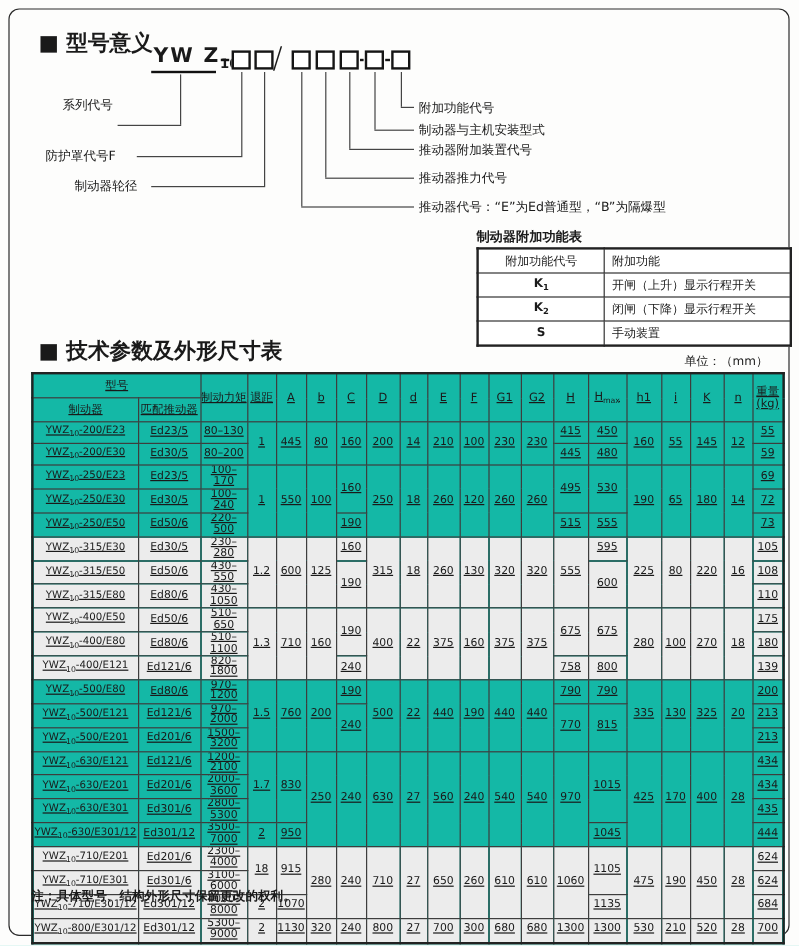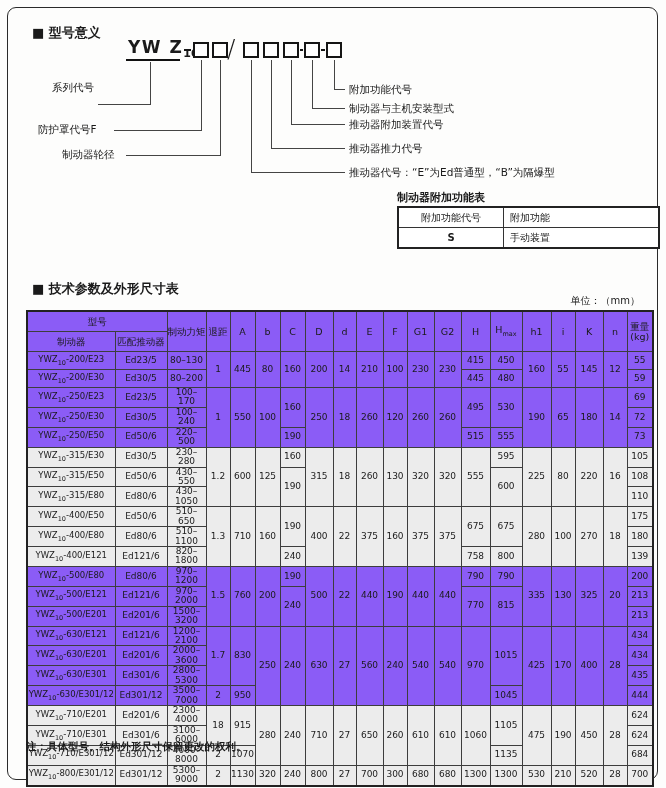--- a/index.html
+++ b/index.html
@@ -1,19 +1,19 @@
 <!DOCTYPE html>
 <html><head>
 <meta charset="utf-8">
 <style>
   html,body{margin:0;padding:0;background:#fff;}
   body{width:666px;height:788px;font-family:"DejaVu Sans","Liberation Sans",sans-serif;color:#1a1a1a;}
   .page{position:relative;width:666px;height:788px;overflow:hidden;background:#fdfdfc;}
   .frame{position:absolute;left:7px;top:7px;width:649px;height:771px;border:1.5px solid #2a2a2a;border-radius:9px;}
-  .sec-title{position:absolute;font-size:13px;font-weight:bold;}
+  .sec-title{position:absolute;font-size:18px;font-weight:bold;}
   .t1{left:32px;top:24px;}
   .t2{left:32px;top:280px;}
   
   .prefix{position:absolute;left:128px;top:37px;font-size:17px;font-weight:bold;letter-spacing:1.5px;}
   .prefix sub{font-size:11px;letter-spacing:0;}
   .underline{position:absolute;left:126px;top:59px;width:54px;height:2px;background:#111;}
   .cbox{position:absolute;top:42px;width:16px;height:16px;border:2px solid #151515;background:#fff;box-sizing:border-box;}
   .dash{position:absolute;top:49px;height:2px;background:#151515;}
   .slash{position:absolute;left:227px;top:34px;font-size:25px;font-weight:300;}
   .vline{position:absolute;width:1px;background:#444;}
@@ -22,21 +22,21 @@
   
   .ft-title{position:absolute;left:397px;top:190px;width:215px;text-align:left;font-size:11px;font-weight:bold;}
   .ft{position:absolute;left:397px;top:206px;border-collapse:collapse;font-size:10px;border:2px solid #222;background:#fff;}
   .ft th,.ft td{border:1px solid #333;height:19px;padding:0 6px;font-weight:normal;}
   .ft th:first-child,.ft td:first-child{width:92px;text-align:center;}
   .ft th:last-child,.ft td:last-child{width:142px;text-align:left;}
   .ft tbody td:first-child{font-weight:bold;}
   .ft sub{font-size:7px;}
   .unit{position:absolute;right:26px;top:294px;font-size:10px;}
   
-  .mt{position:absolute;left:26px;top:310px;width:626px;border-collapse:collapse;table-layout:fixed;font-size:9px;border:2px solid #222;background:#8b5cf6;}
+  .mt{position:absolute;left:26px;top:310px;width:626px;border-collapse:collapse;table-layout:fixed;font-size:9px;border:2px solid #222;background:#14b8a6;text-decoration:underline;}
   .mt th,.mt td{border:1px solid #3d3d3d;padding:0;text-align:center;height:17px;line-height:1.05;overflow:hidden;font-weight:normal;}
   .mt thead th{font-size:9.5px;height:19px;}
   .mt tbody td:first-child{font-size:8.5px;}
   .mt sub{font-size:6.5px;}
   .mt tbody tr.shade td{background:#ececec;}
   .note{position:absolute;left:26px;top:740px;font-size:10.5px;font-weight:bold;}
 </style>
 </head>
 <body>
 
@@ -89,20 +89,28 @@
 
   <div class="ft-title">制动器附加功能表</div>
   <table class="ft">
     <thead>
         <tr id="ft-head">
           <th>附加功能代号</th>
           <th>附加功能</th>
         </tr>
       </thead>
     <tbody id="ft-body">
+        <tr>
+          <td>K<sub>1</sub></td>
+          <td>开闸（上升）显示行程开关</td>
+        </tr>
+        <tr>
+          <td>K<sub>2</sub></td>
+          <td>闭闸（下降）显示行程开关</td>
+        </tr>
         <tr>
           <td>S</td>
           <td>手动装置</td>
         </tr>
       </tbody>
   </table>
 
   <div class="sec-title t2">■ 技术参数及外形尺寸表</div>
   <div class="unit">单位：（mm）</div>
 

